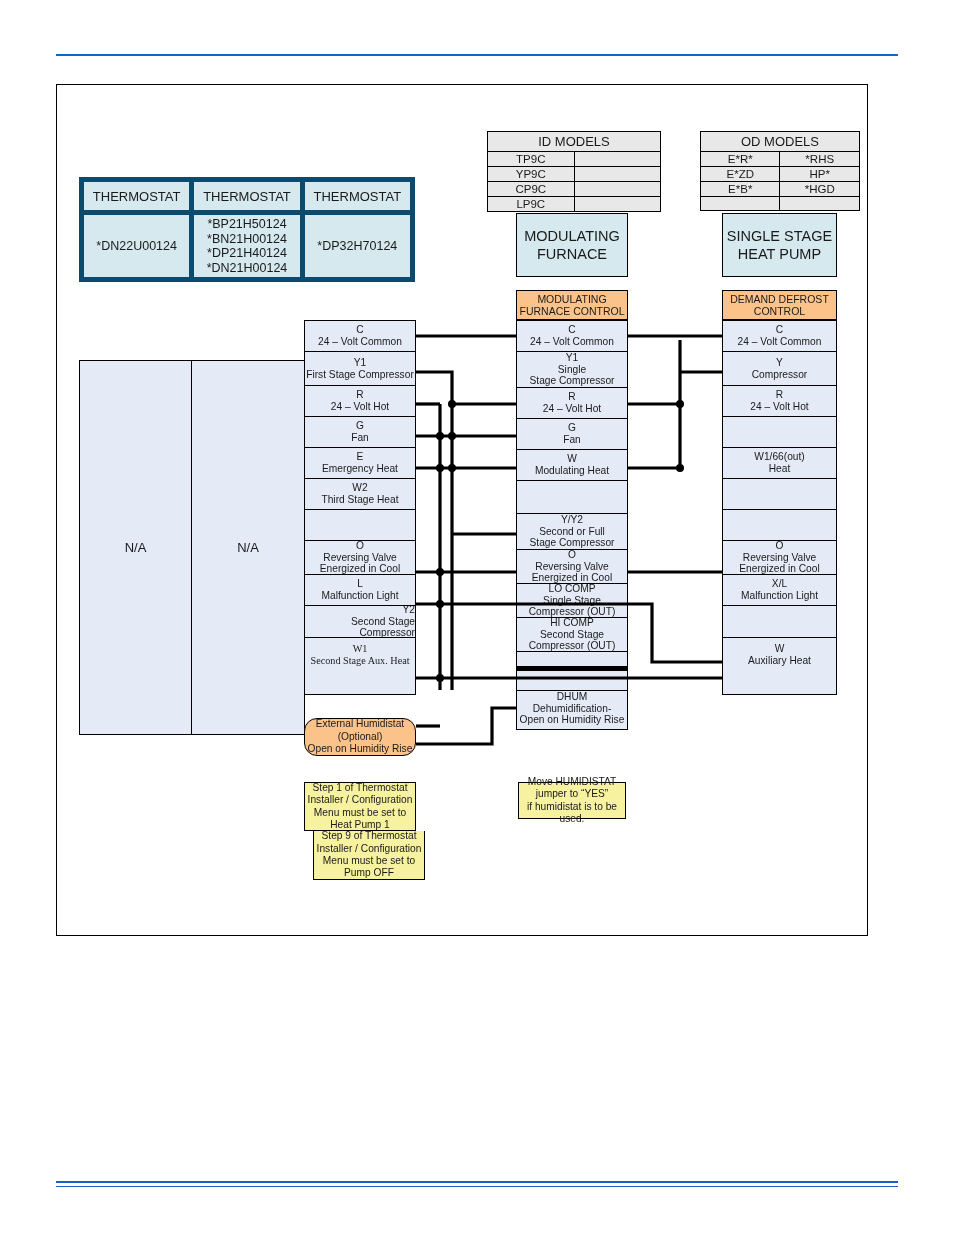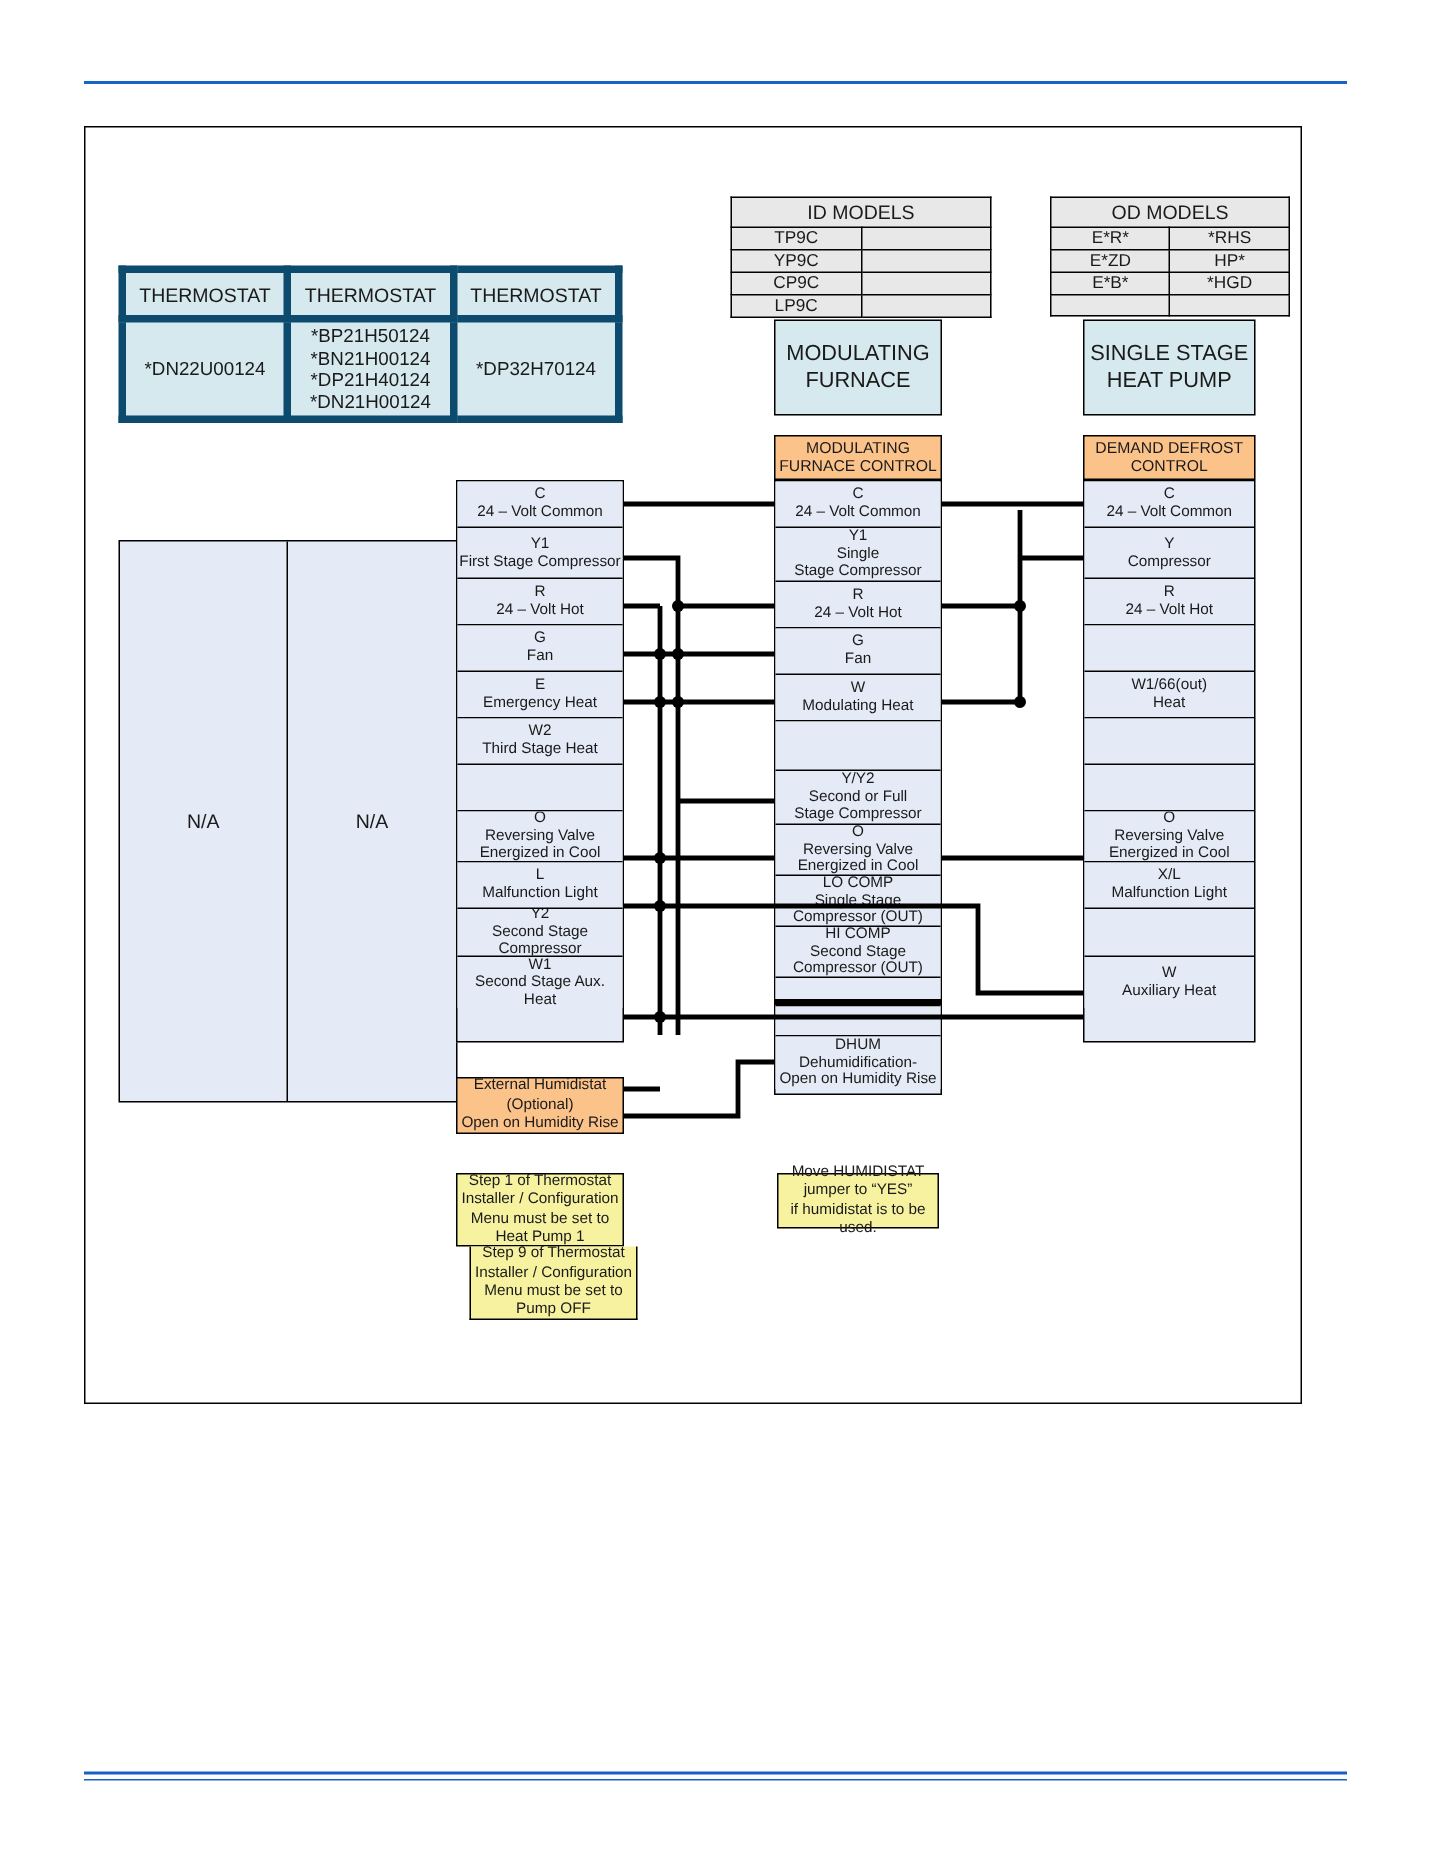--- a/index.html
+++ b/index.html
@@ -149,21 +149,21 @@
 
   
   .note-orange {
     background: #fbc38a;
     border: 1.2px solid #000;
     display:flex; align-items:center; justify-content:center;
     text-align:center;
     font-size: 10.2px; line-height: 12.4px; color:#1a1a1a;
     white-space: pre-line;
   }
-  #external-humidistat { left: 304px; top: 718px; width: 112px; height: 38px; }
+  #external-humidistat { left: 304px; top: 718px; width: 112px; height: 38px; border-radius: 13px; }
 
   .note-yellow {
     background: #f7f2a0;
     border: 1.2px solid #000;
     display:flex; align-items:center; justify-content:center;
     text-align:center;
     font-size: 10.2px; line-height: 12.4px; color:#1a1a1a;
     white-space: pre-line;
   }
   #note-step1 { left: 304px; top: 782px; width: 112px; height: 49px; }
@@ -283,23 +283,23 @@
     <div class="term-row" style="height: 31px;">E
 Emergency Heat</div>
     <div class="term-row" style="height: 31px;">W2
 Third Stage Heat</div>
     <div class="term-row" style="height: 31px;"></div>
     <div class="term-row" style="height: 34px;">O
 Reversing Valve
 Energized in Cool</div>
     <div class="term-row" style="height: 31px;">L
 Malfunction Light</div>
-    <div class="term-row" style="height: 32px;">Y2
+    <div class="term-row" style="height: 32px; text-align: right;">Y2
 Second Stage Compressor</div>
-    <div class="term-row" style="height: 34px;">W1
+    <div class="term-row" style="height: 34px; font-family: Liberation Serif, serif;">W1
 Second Stage Aux. Heat</div>
   </div>
 <div class="abs term-col" id="mid-term-col">
     <div class="term-row" style="height: 31px;">C
 24 – Volt Common</div>
     <div class="term-row" style="height: 36px;">Y1
 Single
 Stage Compressor</div>
     <div class="term-row" style="height: 31px;">R
 24 – Volt Hot</div>

